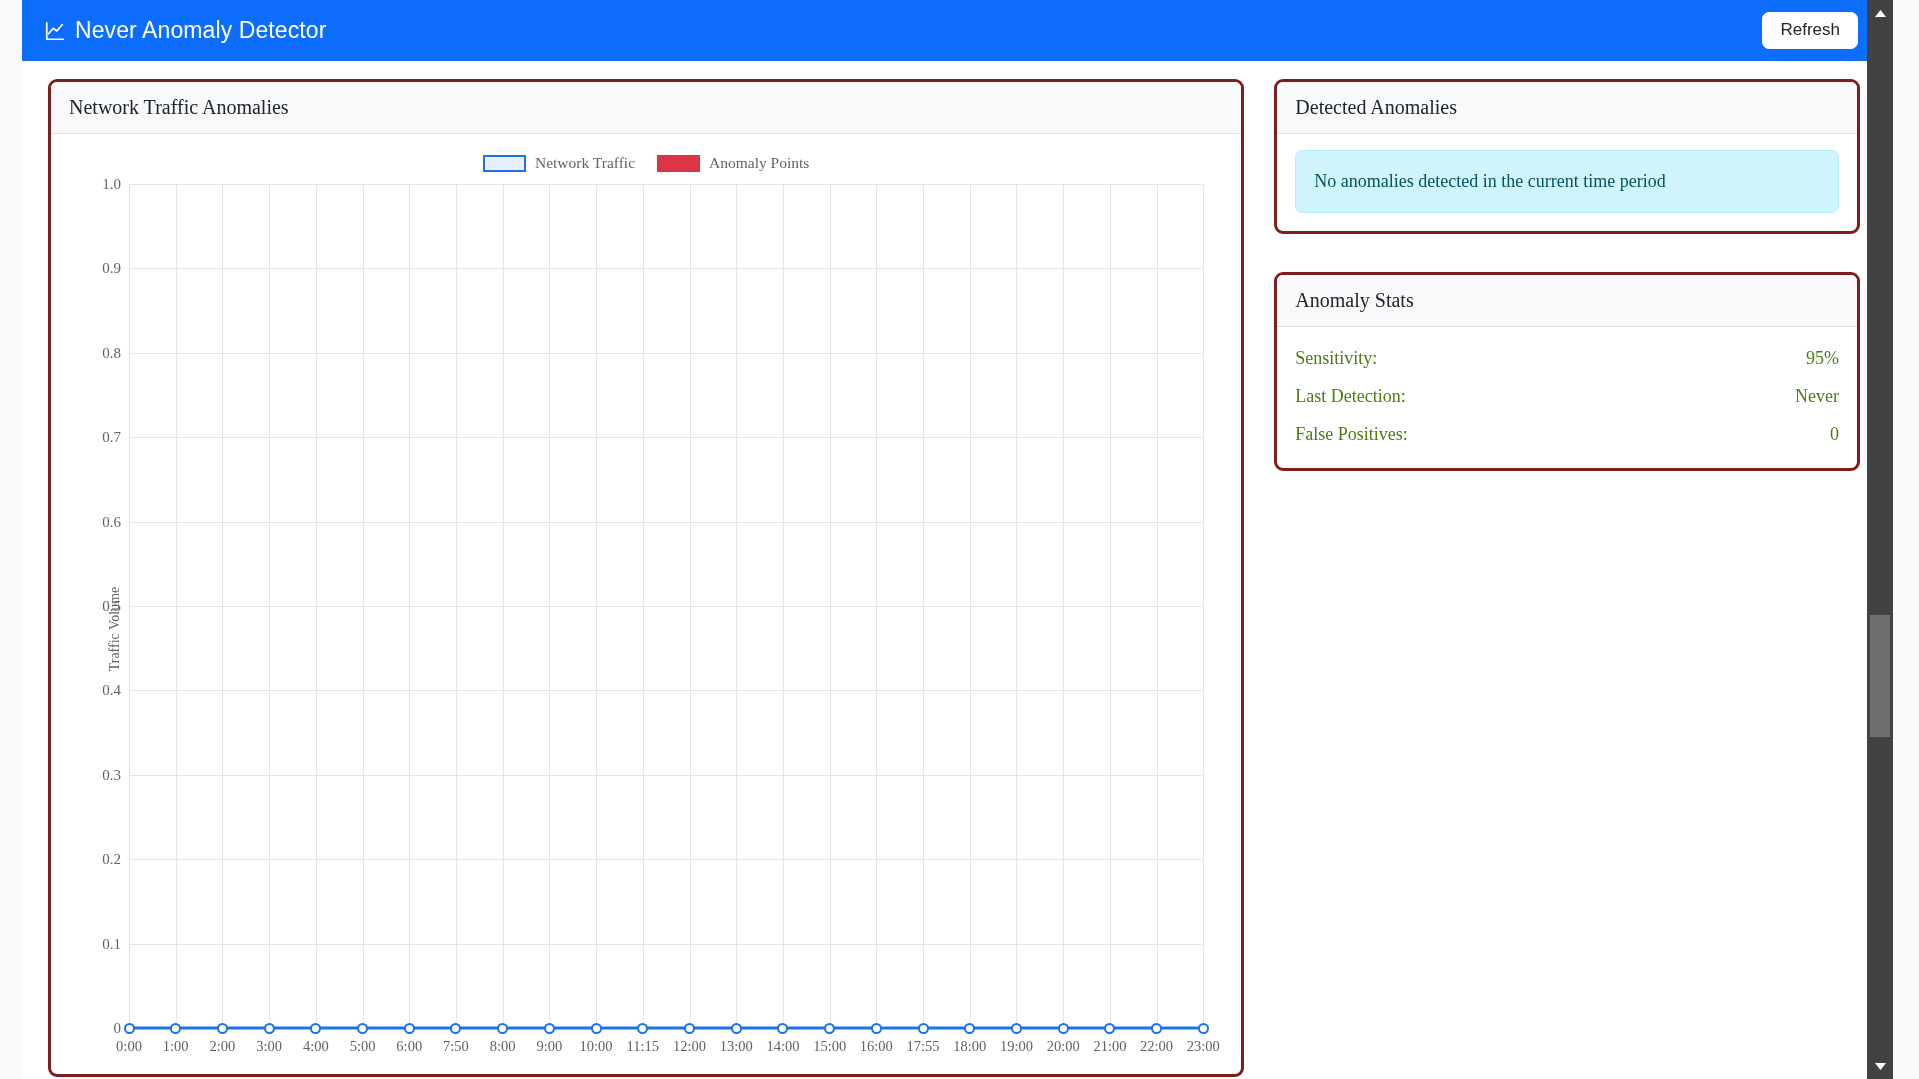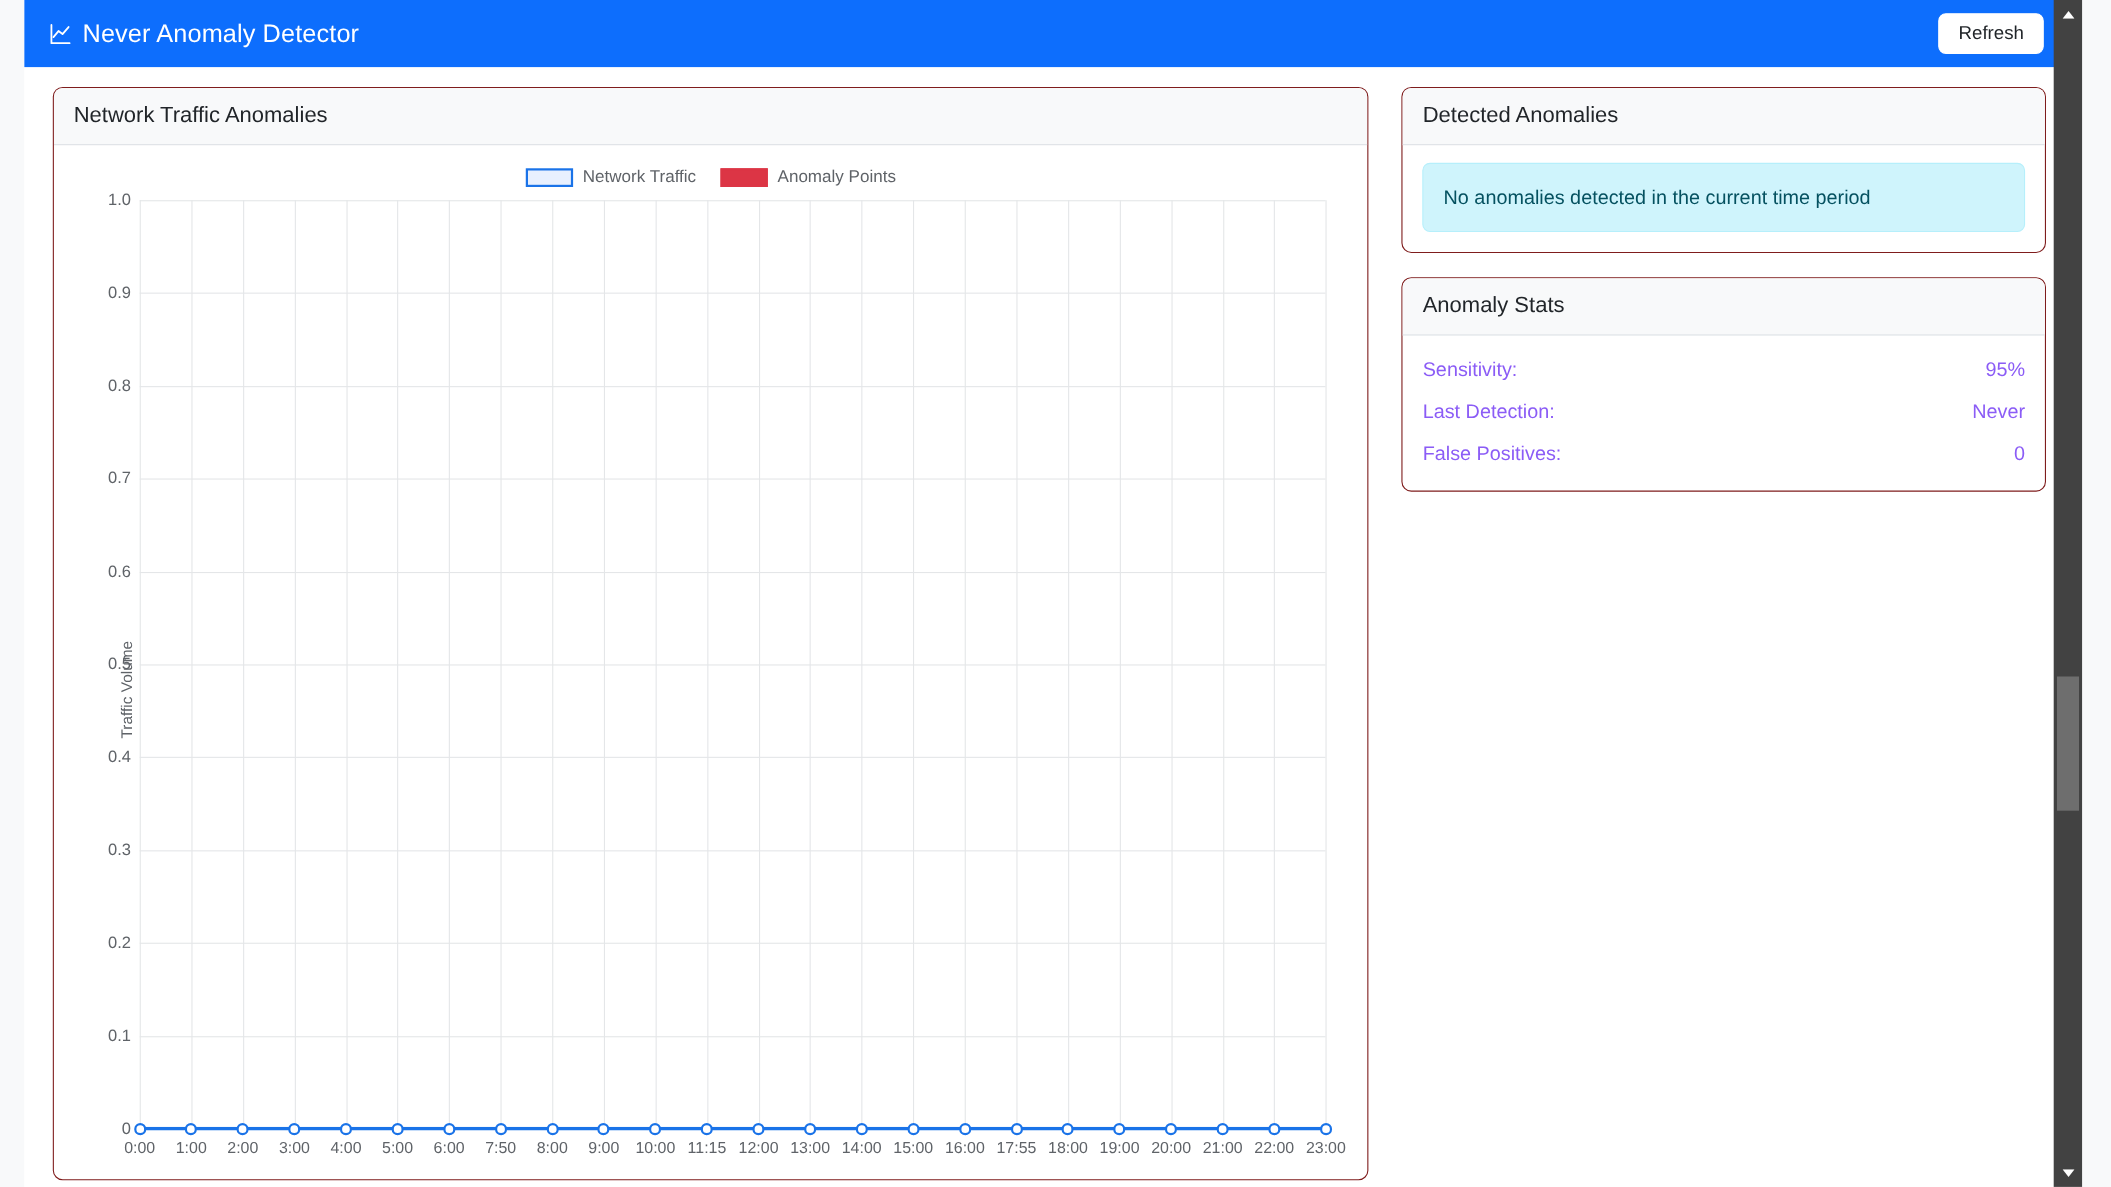--- a/index.html
+++ b/index.html
@@ -61,35 +61,36 @@
     position: absolute;
     left: 0; top: 61px;
     width: 1858px;
     padding: 18px 20px 0 26px;
     display: flex;
     gap: 30px;
     align-items: flex-start;
   }
   .card {
     background: #ffffff;
-    border: 1px solid #7f1d1d;
+    border: 3px solid #7f1d1d;
     border-radius: 9px;
     overflow: hidden;
+    font-family: Liberation Serif, serif;
   }
   .card-header {
     background: #f8f9fa;
     border-bottom: 1px solid #dee2e6;
     padding: 14px 18px;
     font-size: 20px;
     color: #212529;
   }
   .card-body { padding: 16px 18px 18px 18px; }
 
   .left-col { width: 1197px; }
-  .right-col { width: 586px; display: flex; flex-direction: column; gap: 22px; }
+  .right-col { width: 586px; display: flex; flex-direction: column; gap: 38px; }
 
   
   .chart-card-body {
     padding: 12px 16px 6px 16px;
     height: 940px;
     position: relative;
   }
   .legend {
     display: flex;
     justify-content: center;
@@ -167,21 +168,21 @@
     border-radius: 7px;
     color: #055160;
     font-size: 18px;
     padding: 20px 18px;
   }
   .stat-row {
     display: flex;
     justify-content: space-between;
     align-items: flex-end;
     font-size: 18px;
-    color: #8b5cf6;
+    color: #4d7c0f;
     padding: 5px 0;
   }
   .stat-row + .stat-row { margin-top: 7px; }
 
   
   .scrollbar {
     position: absolute;
     right: 0; top: 0;
     width: 26px; height: 1079px;
     background: #424242;

